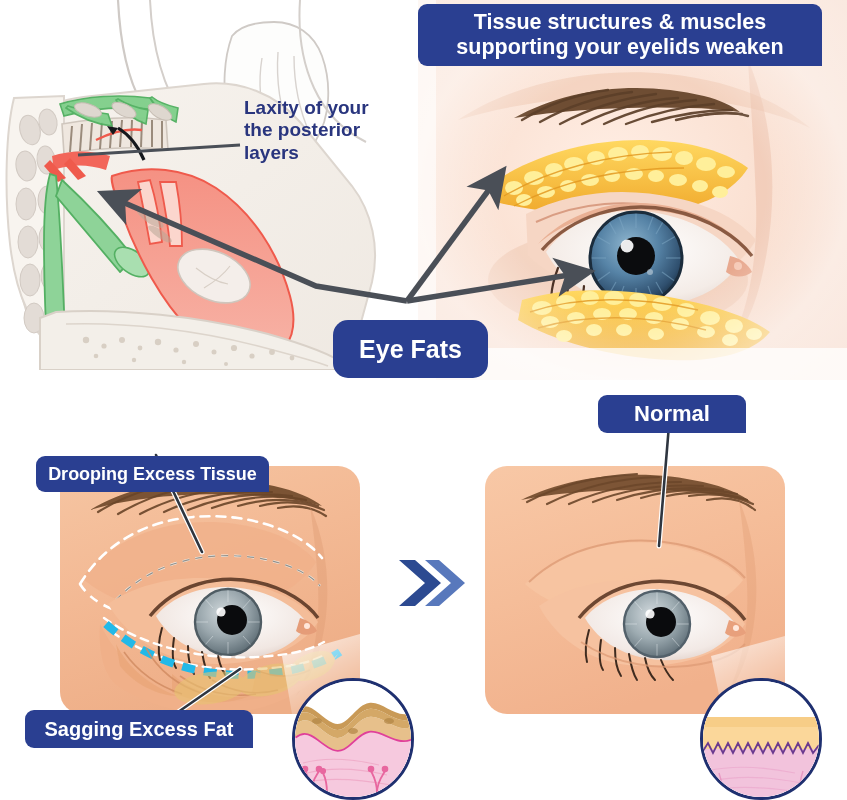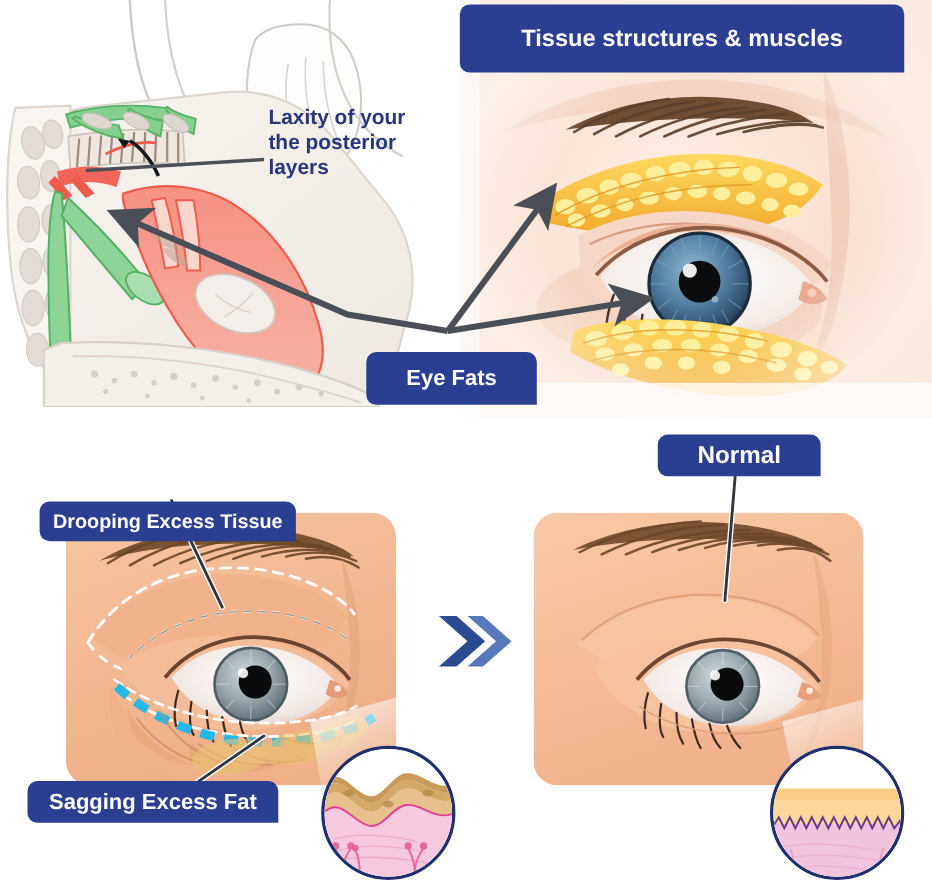--- a/index.html
+++ b/index.html
@@ -341,30 +341,31 @@
     <line x1="407" y1="301" x2="588" y2="272" stroke="#4a4f57" stroke-width="5.5" marker-end="url(#arrowHead)"></line>
 
     <polyline points="407,301 316,286 104,194" fill="none" stroke="#4a4f57" stroke-width="5.5" marker-end="url(#arrowHead)"></polyline>
 
     <line x1="240" y1="145" x2="78" y2="155" stroke="#4a4f57" stroke-width="3"></line>
   </svg>
 
   <div class="badge notch-br" style="left:418px;top:4px;width:404px;height:62px;font-size:21.5px;padding:0 10px;">
     <div>
       <div>Tissue structures &amp; muscles</div>
+      <div>supporting your eyelids weaken</div>
     </div>
   </div>
 
   <div class="plaintext" style="left:244px;top:97px;width:170px;font-size:19px;">
     <div>Laxity of your</div>
     <div>the posterior</div>
     <div>layers</div>
   </div>
 
-  <div class="badge notch-br" style="left:333px;top:320px;width:155px;height:48px;font-size:20px;">Eye Fats</div>
+  <div class="badge notch-br" style="left:333px;top:320px;width:155px;height:58px;font-size:25px;border-radius:15px;">Eye Fats</div>
 
   <div class="panel" style="left:60px;top:466px;width:300px;height:248px;">
     <svg width="300" height="248" viewBox="0 0 300 248">
       <defs>
         <linearGradient id="agedSkin" x1="0" y1="0" x2="0.4" y2="1">
           <stop offset="0%" stop-color="#f6c5a2"></stop>
           <stop offset="50%" stop-color="#f3b994"></stop>
           <stop offset="100%" stop-color="#eeae87"></stop>
         </linearGradient>
         <radialGradient id="greyIris" cx="42%" cy="36%" r="66%">

